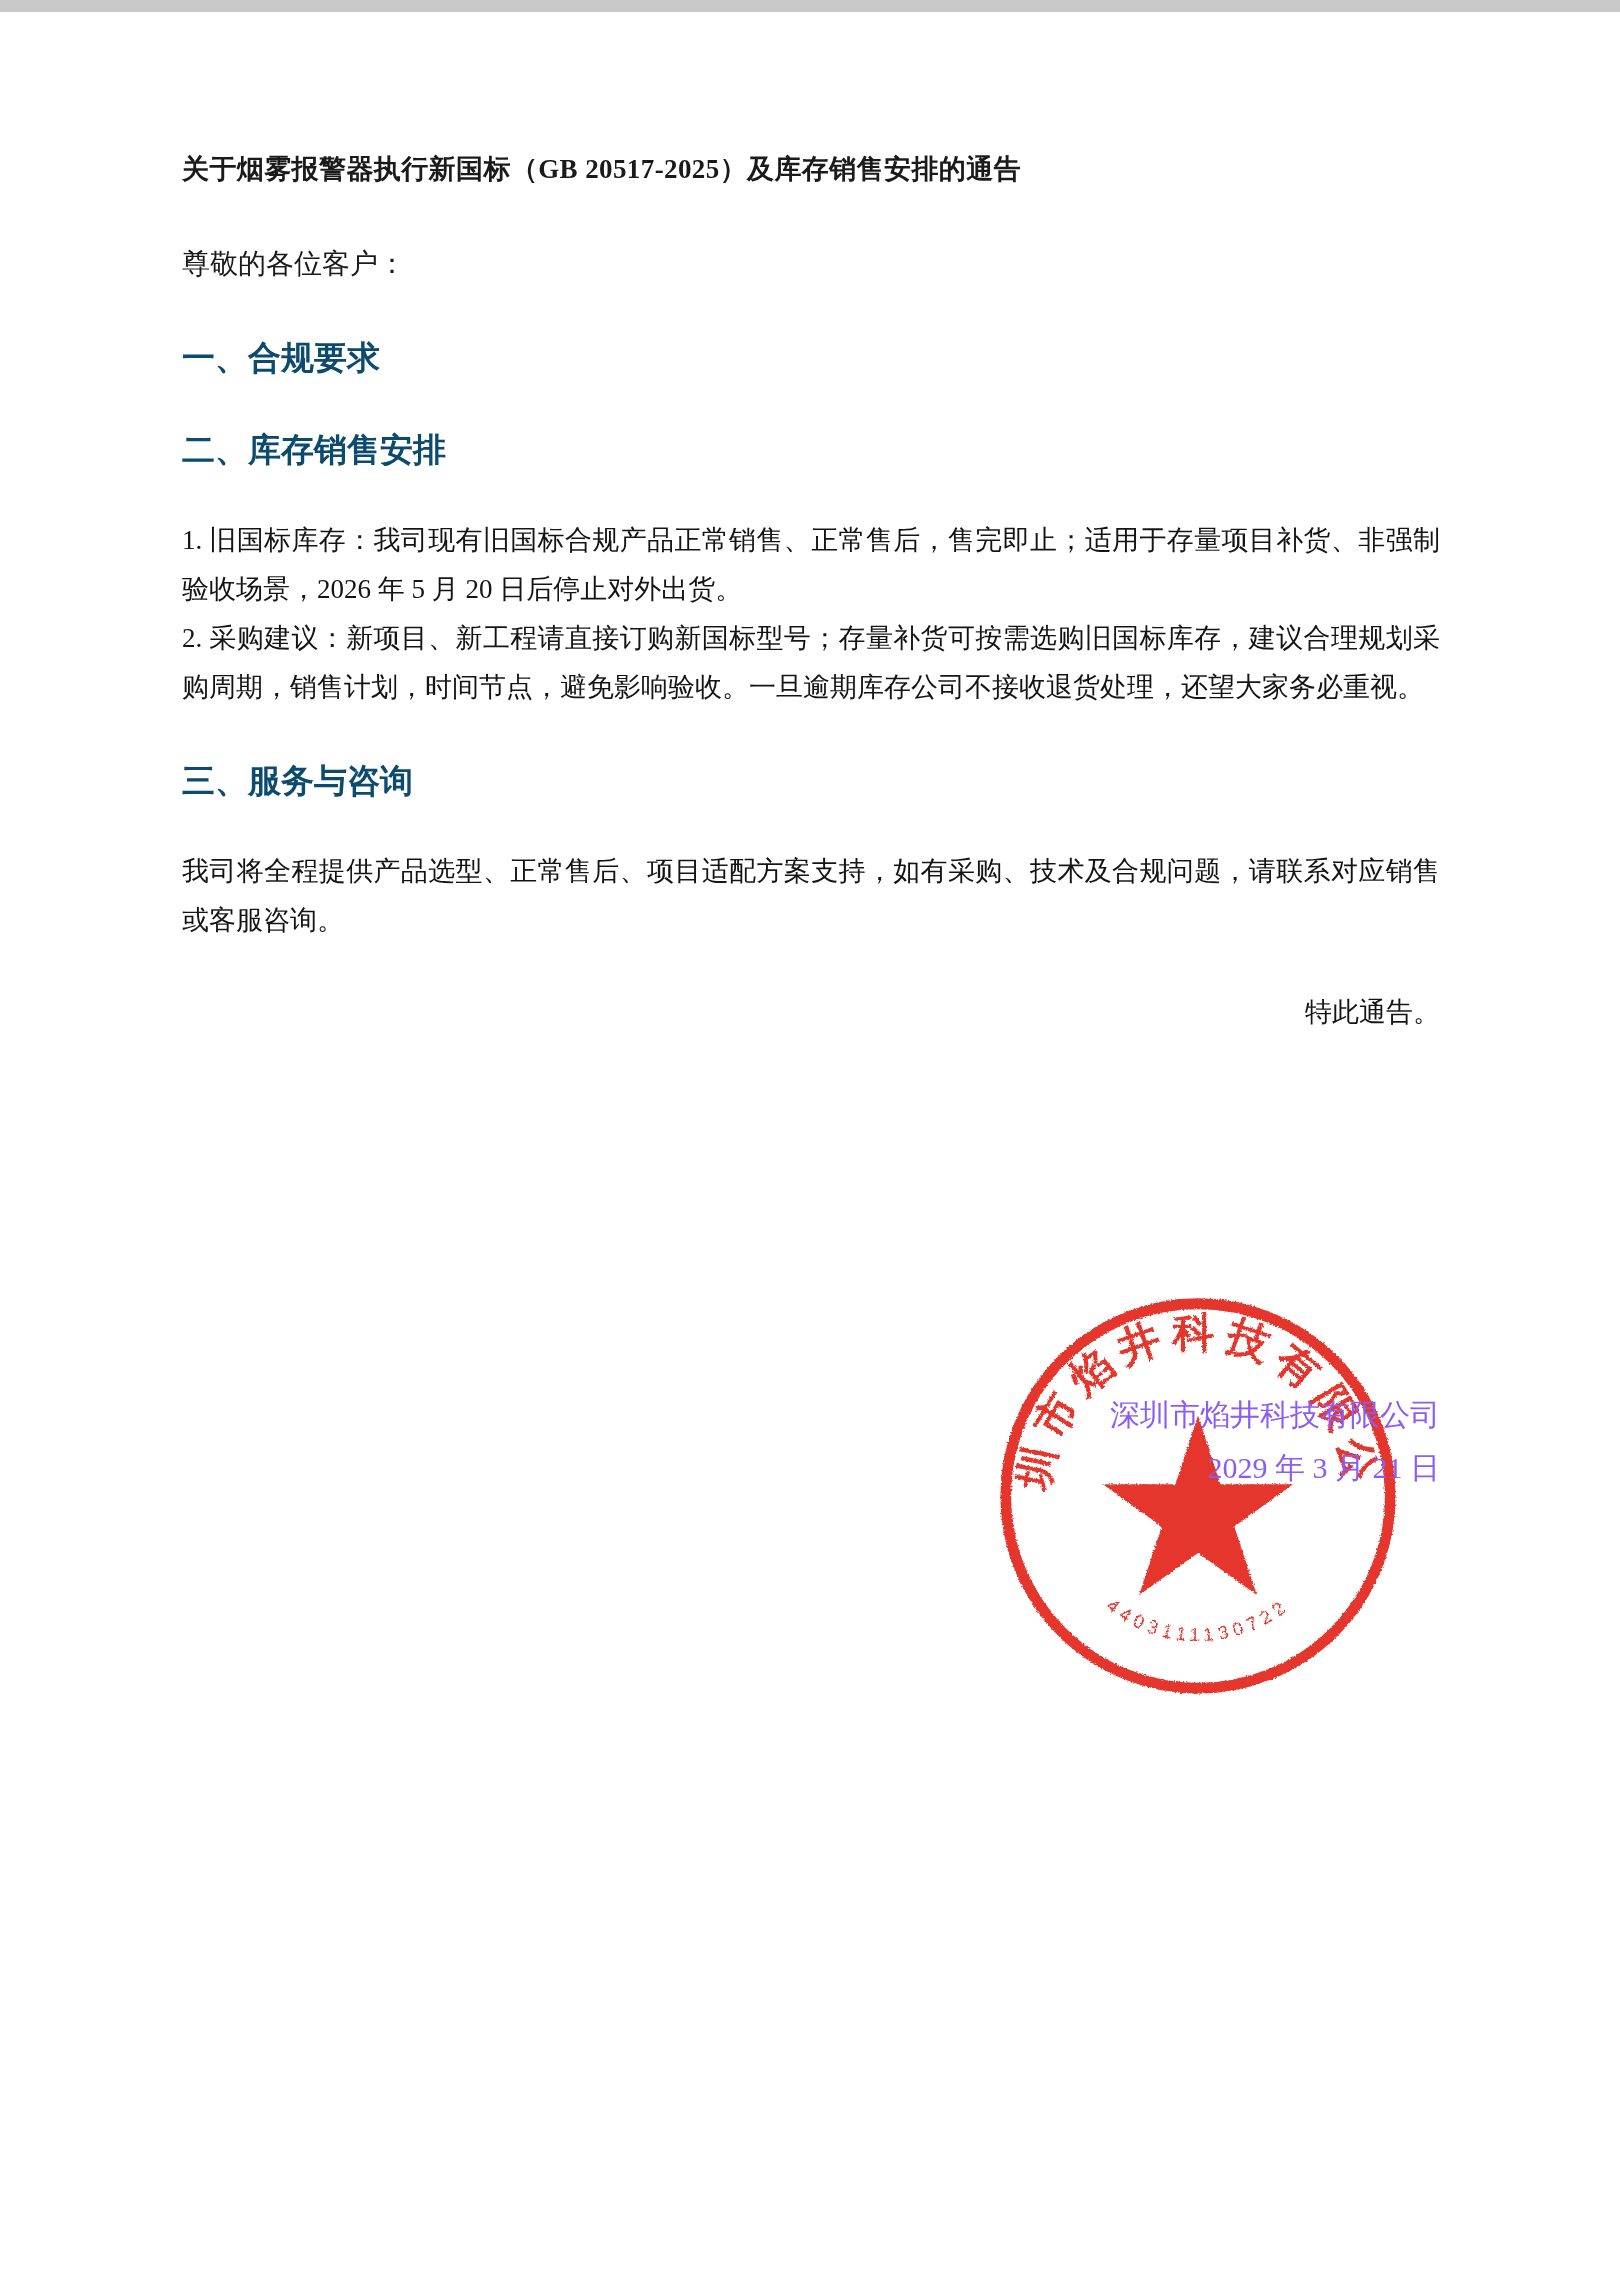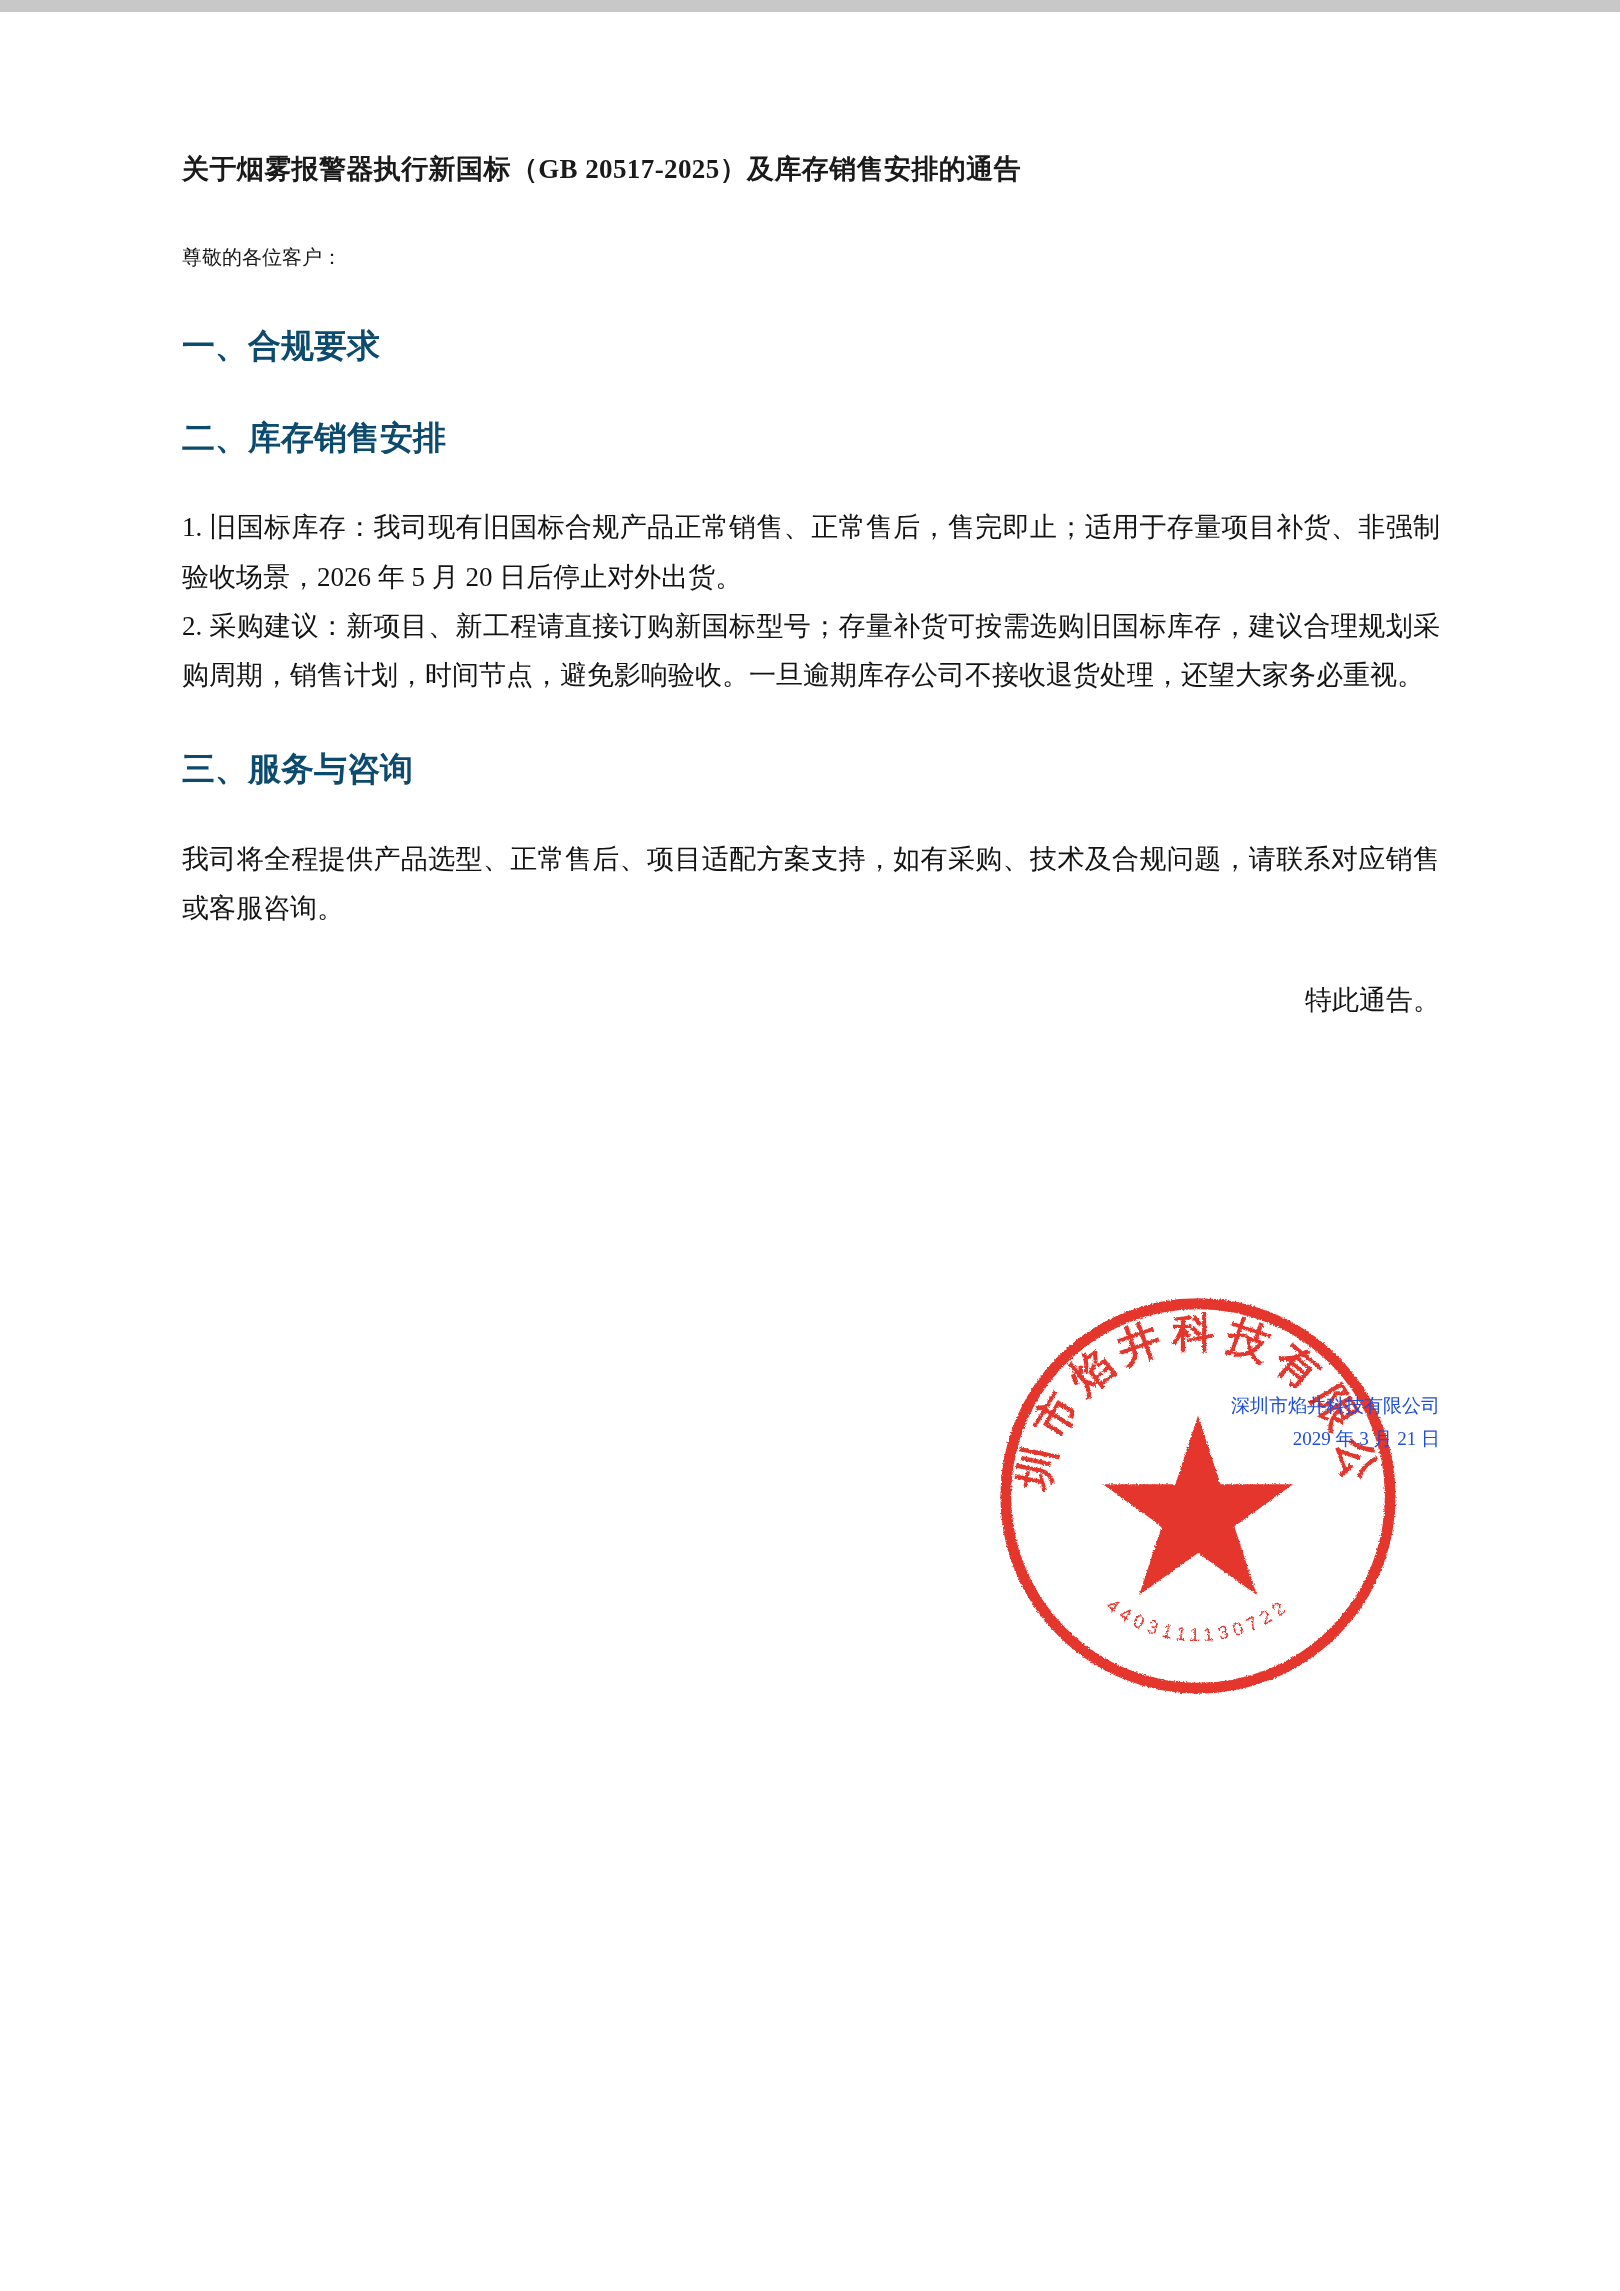--- a/index.html
+++ b/index.html
@@ -27,21 +27,21 @@
 
   
   .title {
     font-size: 27px;
     line-height: 1.55;
     color: #1a1a1a;
     letter-spacing: 0.4px;
     margin: 0 0 51px 0;
   }
   .salutation {
-    font-size: 20px;
+    font-size: 28px;
     line-height: 1.55;
     color: #1a1a1a;
     margin: 0 0 47px 0;
   }
   .para {
     font-size: 27px;
     line-height: 1.82;
     color: #141414;
     margin: 0 0 41px 0;
     text-align: justify;
@@ -75,23 +75,23 @@
   
   .signature {
     position: absolute;
     right: 0;
     top: 1240px;
     width: 549px;
     text-align: right;
     z-index: 3;
   }
   .sig-line {
-    font-size: 19px;
+    font-size: 30px;
     line-height: 1.75;
-    color: #1d4ed8;
+    color: #8b5cf6;
     white-space: nowrap;
   }
 
   
   .seal-wrap {
     position: absolute;
     left: 810px;
     top: 1141px;
     width: 412px;
     height: 412px;

